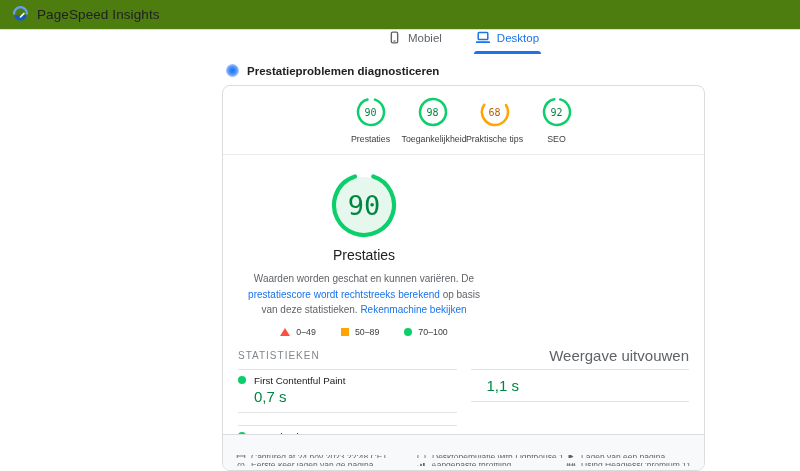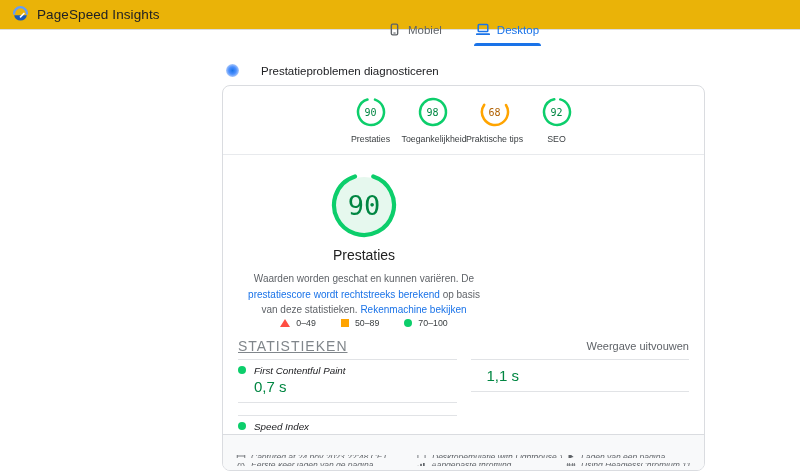--- a/index.html
+++ b/index.html
@@ -1,30 +1,30 @@
 <!DOCTYPE html>
 <html><head>
 <meta charset="utf-8">
 <style>
   * { margin:0; padding:0; box-sizing:border-box; }
   html,body { width:800px; height:471px; background:#fff; font-family:"Liberation Sans", sans-serif; color:#202124; overflow:hidden; }
   .page { position:relative; width:800px; height:471px; background:#fff; }
 
   
-  .app-header { position:absolute; top:0; left:0; right:0; height:30px; border-bottom:1px solid #dadce0; display:flex; align-items:center; gap:7px; padding-left:11px; background:#eab308; }
+  .app-header { position:absolute; top:0; left:0; right:0; height:30px; border-bottom:1px solid #dadce0; display:flex; align-items:center; gap:7px; padding-left:11px; background:#4d7c0f; }
   .app-title { font-size:13.5px; font-weight:500; color:#202124; letter-spacing:.1px; }
 
   
-  .tabs { position:absolute; top:20px; left:222px; width:483px; height:24px; display:flex; justify-content:center; gap:30px; }
+  .tabs { position:absolute; top:28px; left:222px; width:483px; height:24px; display:flex; justify-content:center; gap:30px; }
   .tab { position:relative; display:flex; align-items:center; gap:7px; font-size:11.5px; font-weight:500; color:#5f6368; cursor:pointer; padding:2px 2px 6px; }
   .tab.active { color:#1a73e8; }
   .tab-underline { position:absolute; left:0; right:0; bottom:-2px; height:3px; border-radius:3px 3px 0 0; background:#1a73e8; }
 
   
-  .diagnose { position:absolute; top:64px; left:226px; display:flex; align-items:flex-end; gap:22px; font-size:11.5px; font-weight:400; color:#202124; }
+  .diagnose { position:absolute; top:64px; left:226px; display:flex; align-items:flex-end; gap:8px; font-size:11.5px; font-weight:700; color:#202124; }
   .lh-dot { width:13px; height:13px; border-radius:50%; background:radial-gradient(circle at 50% 50%, #1a73e8 0%, #4d90fe 40%, #a8c7fa 70%, rgba(255,255,255,0) 90%); }
 
   
   .card { position:absolute; top:85px; left:222px; width:483px; height:386px; border:1px solid #dadce0; border-radius:8px; background:#fff; overflow:hidden; }
 
   
   .summary { display:flex; justify-content:center; gap:0; padding:11px 0 10px; border-bottom:1px solid #e8eaed; }
   .sgauge { width:62px; text-align:center; cursor:pointer; }
   .gwrap { position:relative; width:30px; height:30px; margin:0 auto; }
   .gwrap svg { display:block; }
@@ -35,41 +35,41 @@
   .num-pass { color:#018642; }
   .num-avg { color:#b06000; }
 
   
   .perf { width:238px; margin-left:22px; padding-top:17px; text-align:center; }
   .bgauge { position:relative; width:66px; height:66px; margin:0 auto; }
   .bnum { position:absolute; inset:0; display:flex; align-items:center; justify-content:center; font-family:"DejaVu Sans Mono", monospace; font-size:27px; color:#018642; }
   .perf-label { font-size:14px; color:#212121; margin-top:9px; }
   .perf-desc { margin-top:8px; font-size:10px; line-height:1.55; color:#5f6368; }
   .perf-desc a { color:#1a73e8; text-decoration:none; cursor:pointer; }
-  .legend { display:flex; justify-content:center; gap:25px; font-size:8.8px; color:#3c4043; align-items:center; }
+  .legend { margin-top:9px; display:flex; justify-content:center; gap:25px; font-size:8.8px; color:#3c4043; align-items:center; }
   .legend-item { display:flex; align-items:center; gap:6px; }
   .mk-triangle { width:0; height:0; border-left:5px solid transparent; border-right:5px solid transparent; border-bottom:8px solid #ff4e42; }
   .mk-square { width:8px; height:8px; background:#ffa400; }
   .mk-circle { width:8px; height:8px; border-radius:50%; background:#0cce6b; }
 
   
   .stats { padding:0 15px; margin-top:10px; }
   .stats-header { display:flex; justify-content:space-between; align-items:center; margin-bottom:5px; }
-  .stats-title { font-size:14px; color:#80868b; letter-spacing:1px;text-decoration:underline; }
-  .stats-expand { font-size:11px; color:#5f6368; cursor:pointer; }
+  .stats-title { font-size:10px; color:#80868b; letter-spacing:1px; }
+  .stats-expand { font-size:15px; color:#5f6368; cursor:pointer; }
   .metrics { display:grid; grid-template-columns:1fr 1fr; column-gap:14px; }
   .metric { border-top:1px solid #e1e3e6; padding:5px 0 7px; }
-  .metric-head { display:flex; align-items:center; gap:8px;font-style:italic; }
+  .metric-head { display:flex; align-items:center; gap:8px; }
   .mdot { width:8px; height:8px; border-radius:50%; background:#0cce6b; flex:none; }
   .mname { font-size:9.8px; color:#202124; }
   .mvalue { margin:2px 0 0 16px; font-size:15px; color:#018642; }
   .metric.empty { height:56px; }
 
   
-  .card-footer { position:absolute; left:0; right:0; bottom:0; height:36px; background:#f8f9fa; border-top:1px solid #dadce0; padding:20px 13px 4px; display:grid; grid-template-columns:176px 146px 1fr; column-gap:4px; row-gap:5px;font-style:italic; }
+  .card-footer { position:absolute; left:0; right:0; bottom:0; height:36px; background:#f8f9fa; border-top:1px solid #dadce0; padding:20px 13px 4px; display:grid; grid-template-columns:176px 146px 1fr; column-gap:4px; row-gap:5px; }
   .finfo { display:flex; align-items:center; gap:5px; font-size:8.5px; color:#5f6368; white-space:nowrap; overflow:hidden; }
   .finfo svg { flex:none; }
   .dotted span { text-decoration:underline dotted; text-underline-offset:2px; }
 </style>
 </head>
 <body>
 
 <div class="page">
 
   <header class="app-header">

